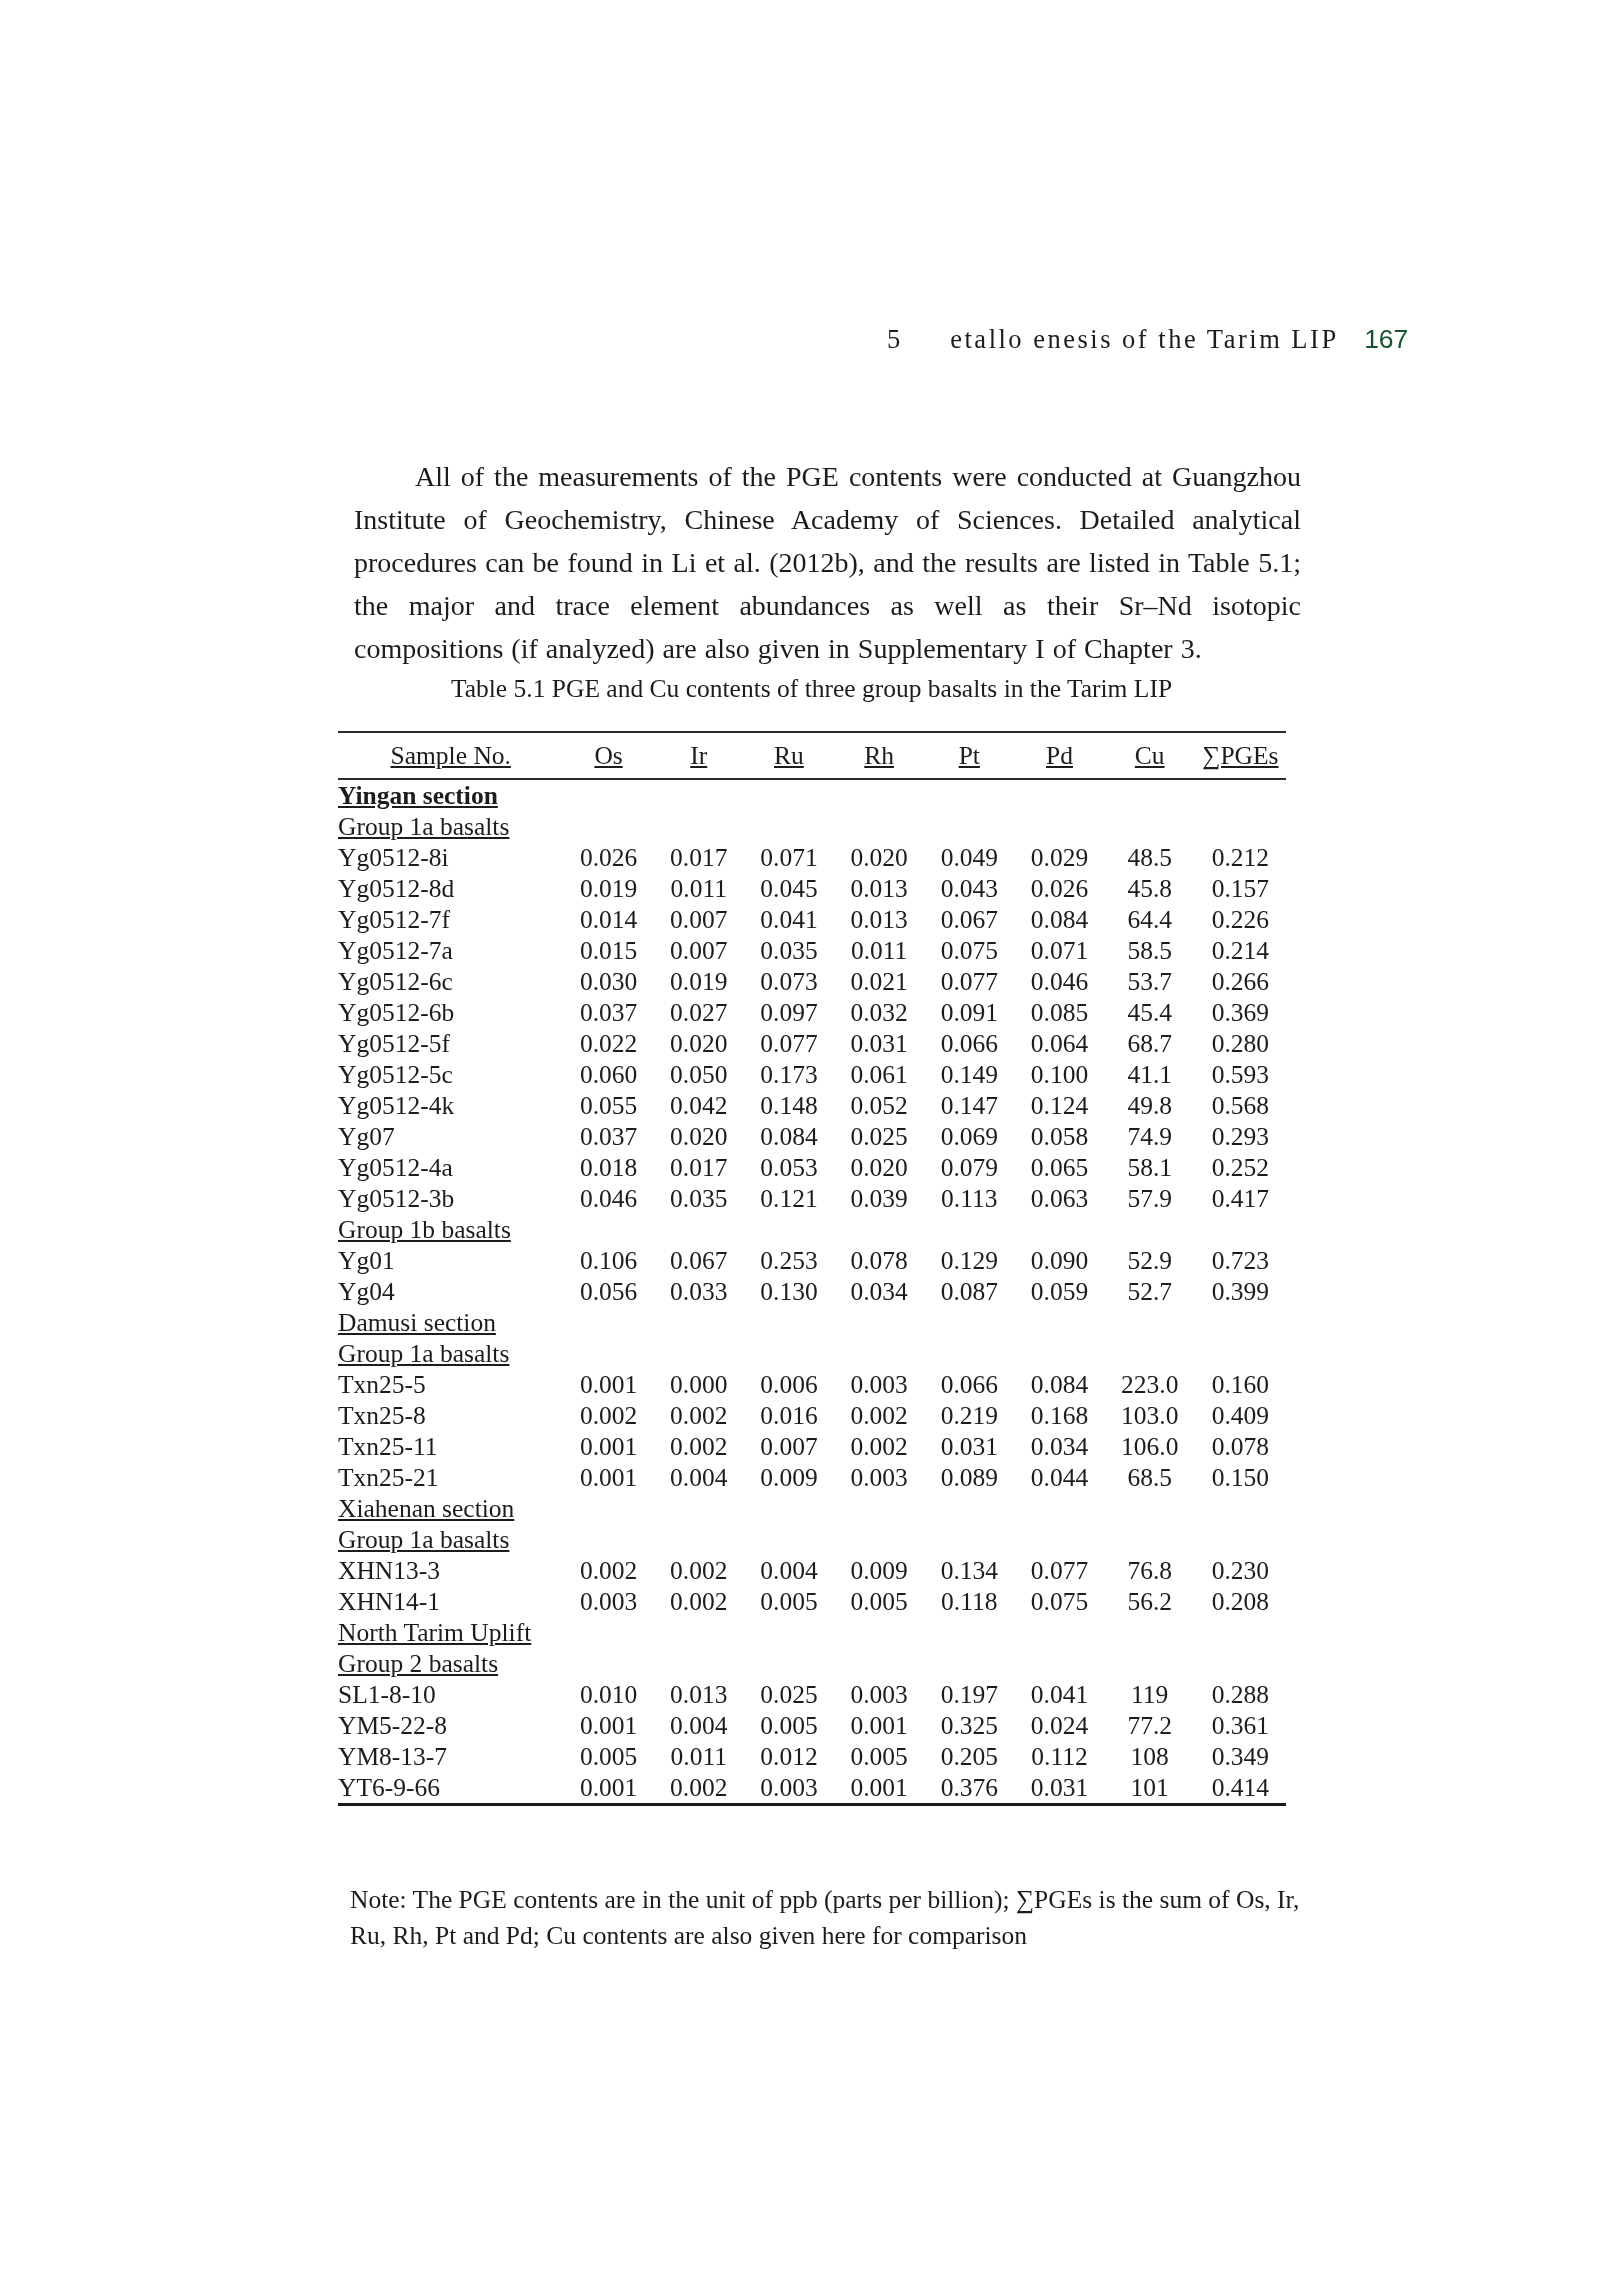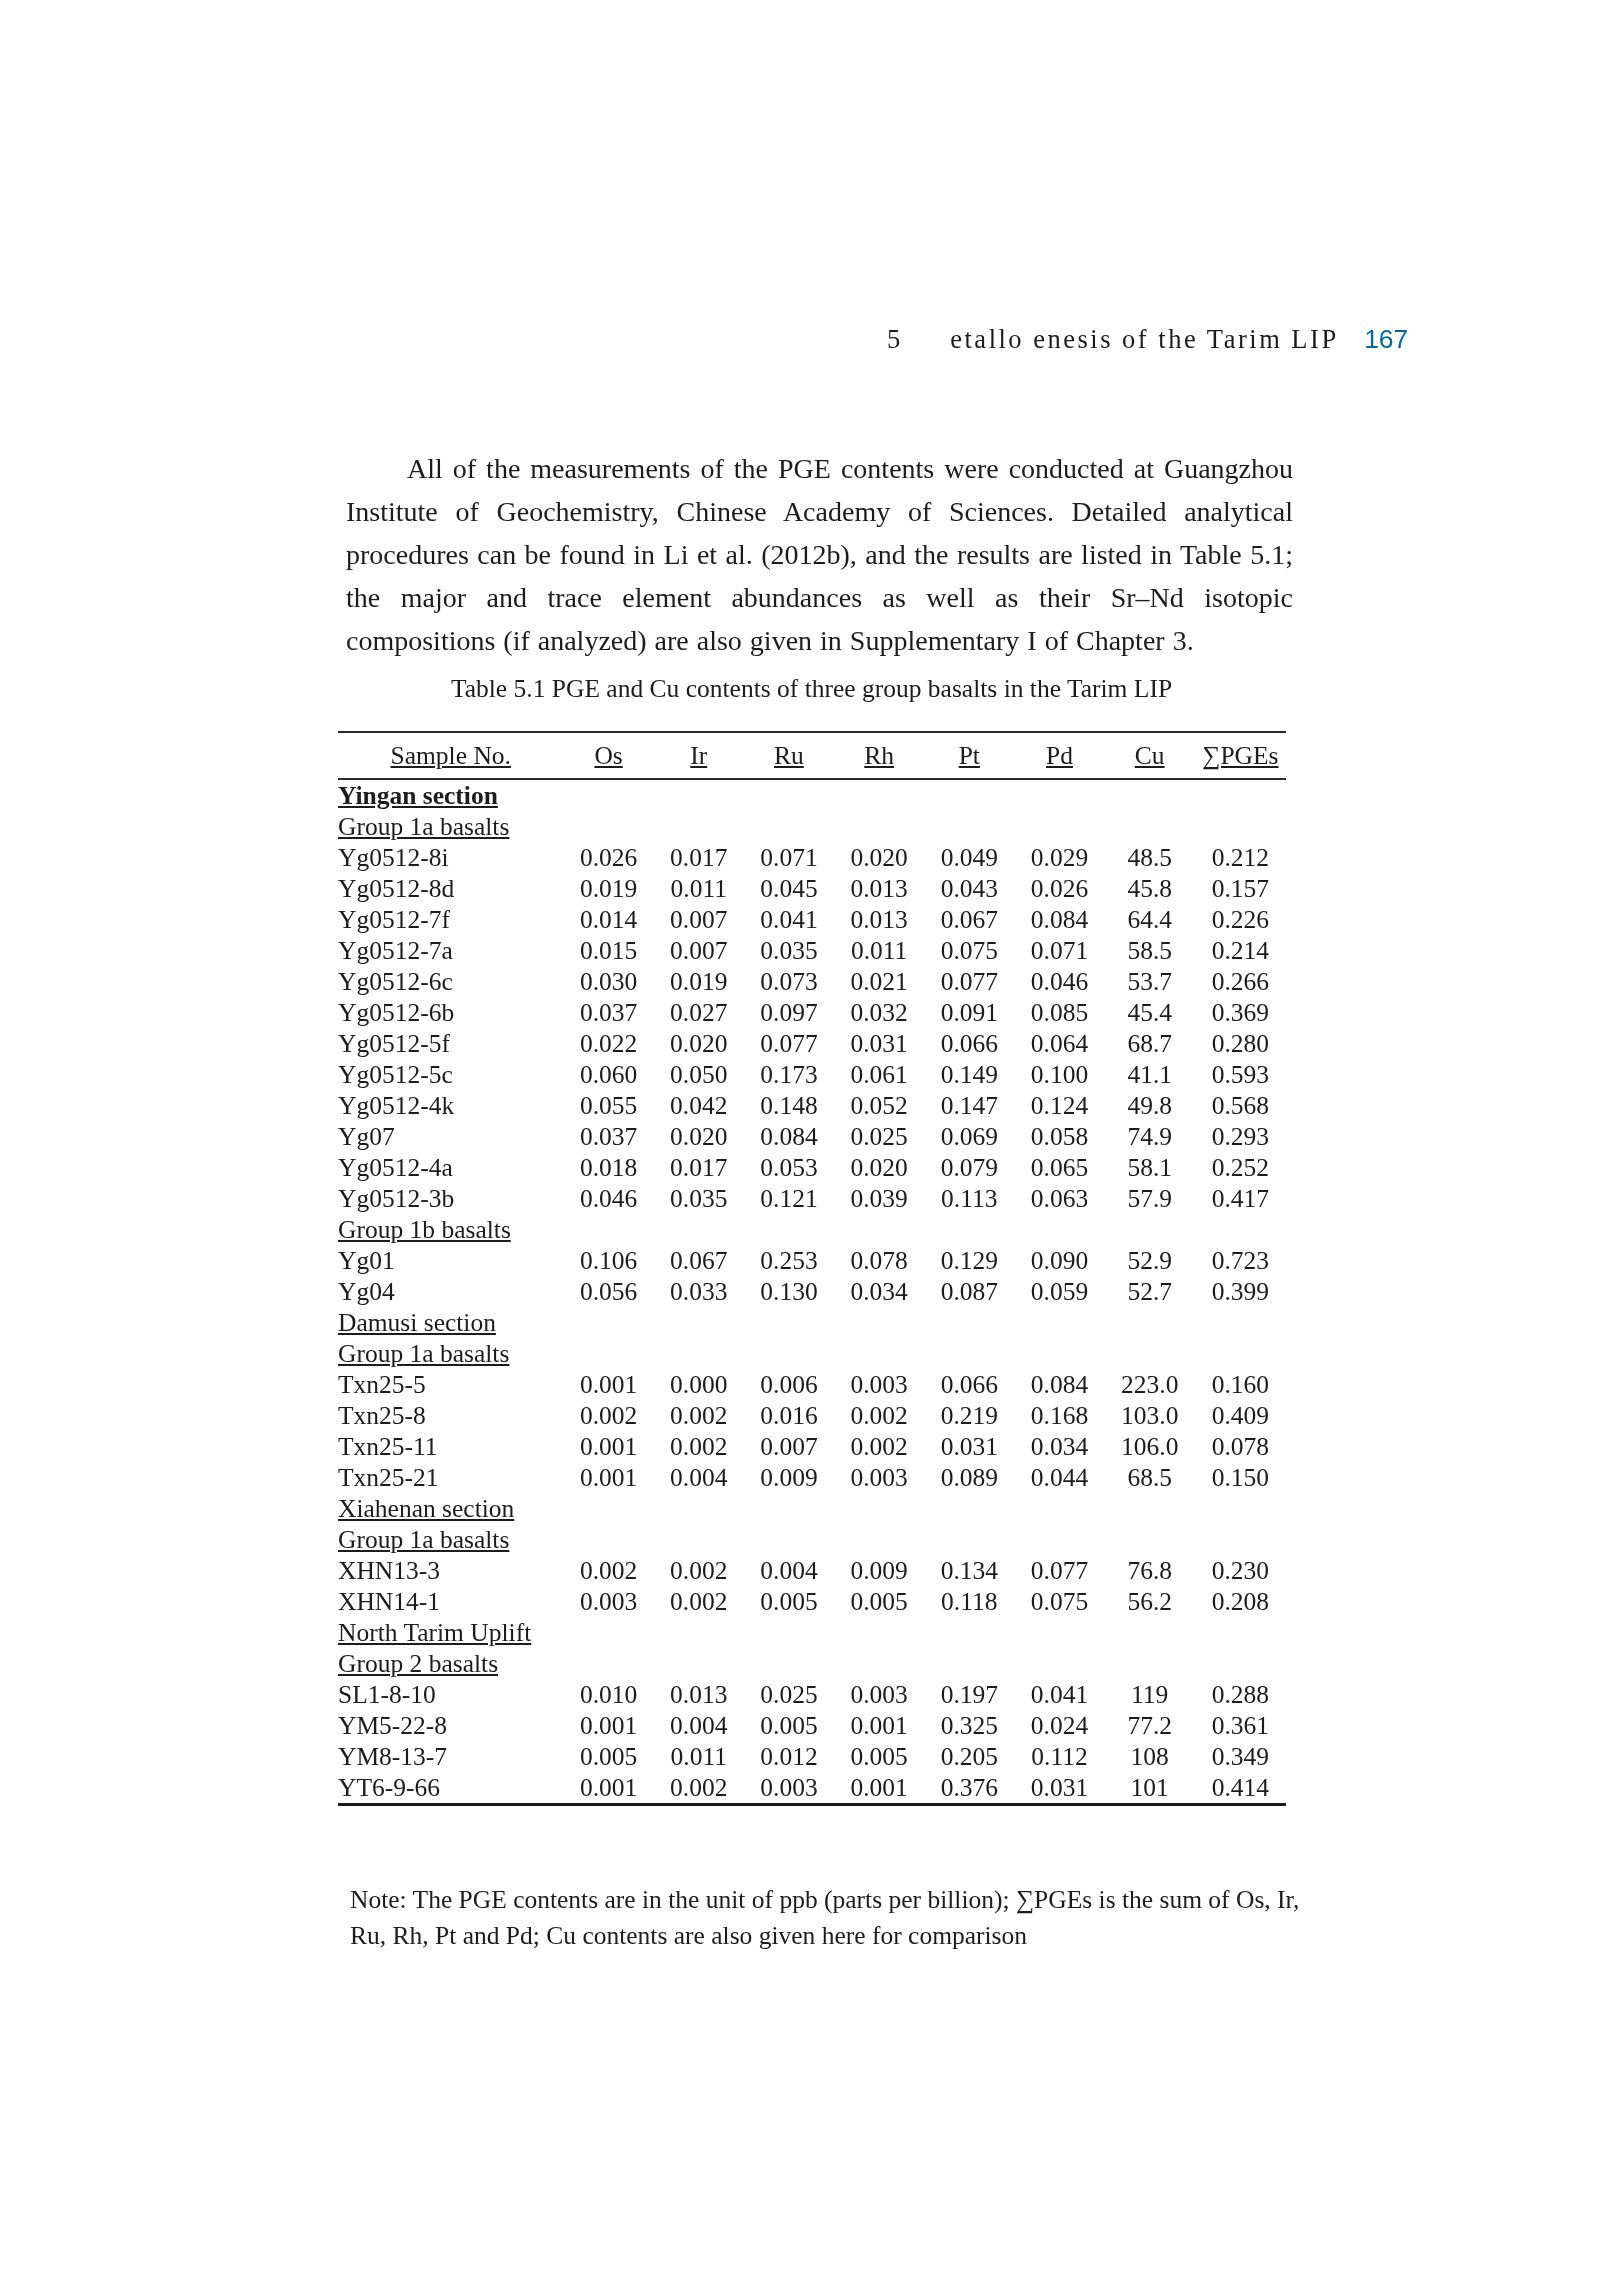--- a/index.html
+++ b/index.html
@@ -35,29 +35,29 @@
   }
   .chapter-number { letter-spacing: 1px; }
   .chapter-title {
     margin-left: 49px;
     letter-spacing: 2.5px;
   }
   .page-number {
     margin-left: 25.5px;
     font-family: "Liberation Sans", sans-serif;
     font-size: 26.5px;
-    color: #0369a1;
+    color: #14532d;
   }
   
   .body-paragraph {
     position: absolute;
     left: 338px;
     top: 439px;
     width: 947px;
-    margin: 8px;
+    margin: 16px;
     font-size: 28px;
     line-height: 43px;
     text-align: justify;
     text-indent: 61px;
     word-spacing: 1px;
   }
   
   .table-caption {
     position: absolute;
     left: 338px;

